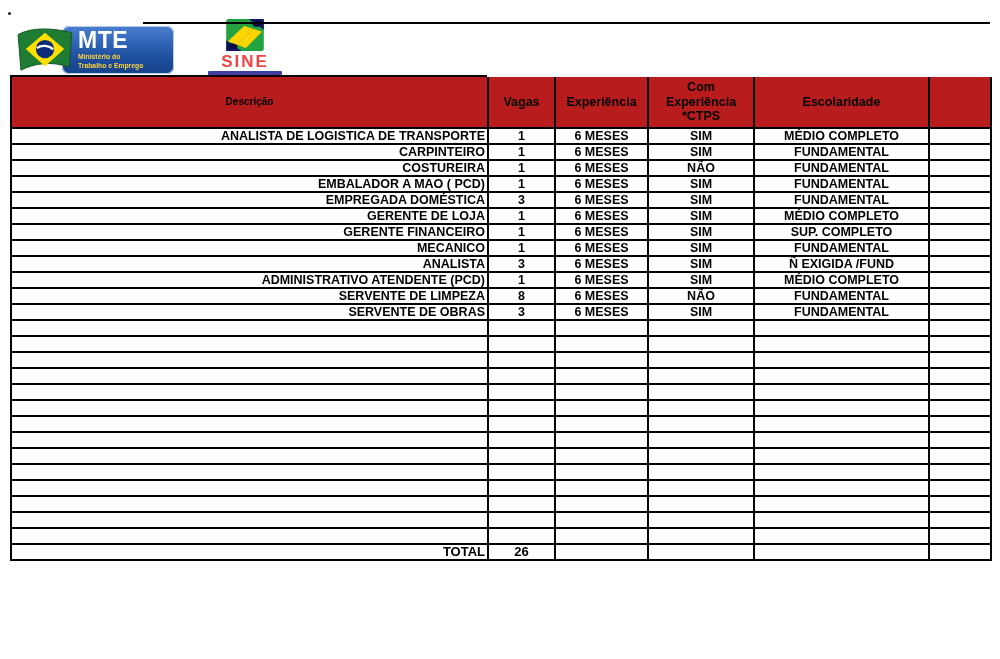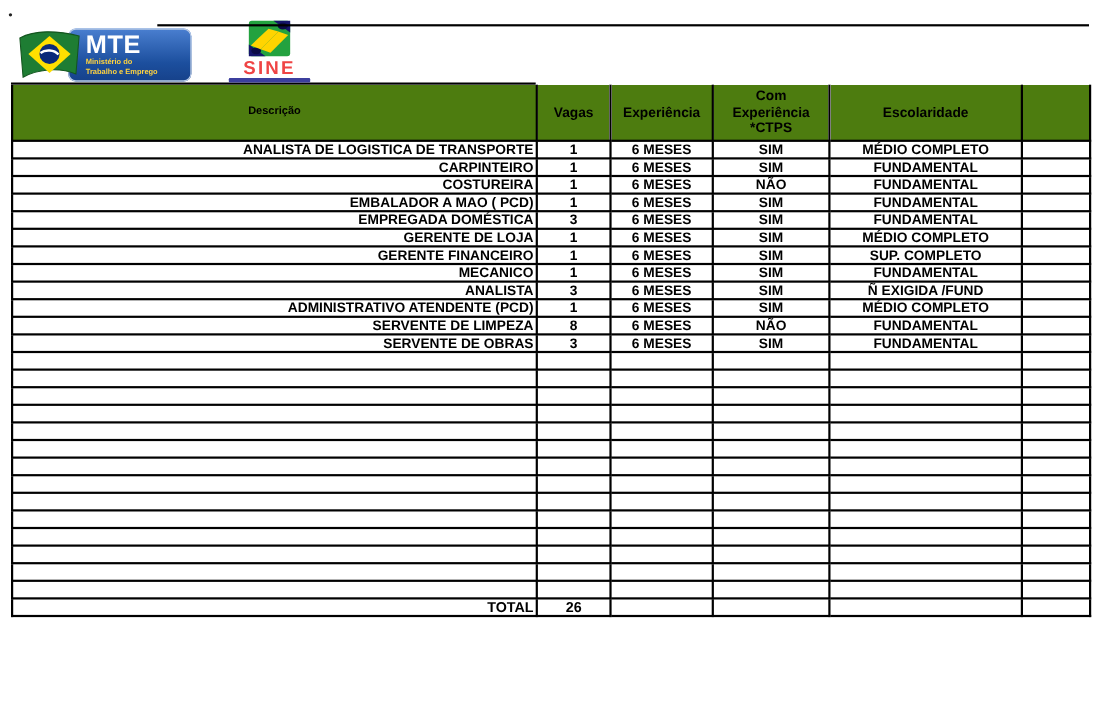--- a/index.html
+++ b/index.html
@@ -32,21 +32,21 @@
 
   
   .sine-logo { margin-left: 34px; display: flex; flex-direction: column; align-items: center; }
   .sine-name { font-weight: bold; font-size: 17px; letter-spacing: 2px; color: #ef4444; line-height: 1; margin-top: 1px; }
   .sine-bar { width: 74px; height: 4px; background: #3c3f9e; margin-top: 1px; border-radius: 1px; }
 
   
   table { border-collapse: collapse; table-layout: fixed; width: 980px; }
   td, th { border: 2px solid #000; padding: 0 2px; overflow: hidden; white-space: nowrap;
     font-weight: bold; color: #000; }
-  thead th { background: #4d7c0f; border-top: none; height: 51px; font-size: 12.5px;
+  thead th { background: #b91c1c; border-top: none; height: 51px; font-size: 12.5px;
     text-align: center; vertical-align: middle; line-height: 1.15; white-space: pre-line; }
   thead th.desc-h { font-size: 10px; }
   tbody td, tfoot td { height: 16px; font-size: 12.5px; line-height: 14px; }
   td.desc { text-align: right; padding-left: 3px; }
   td.ctr { text-align: center; }
   tfoot td { font-size: 13px; }
 </style>
 </head>
 <body>
 

